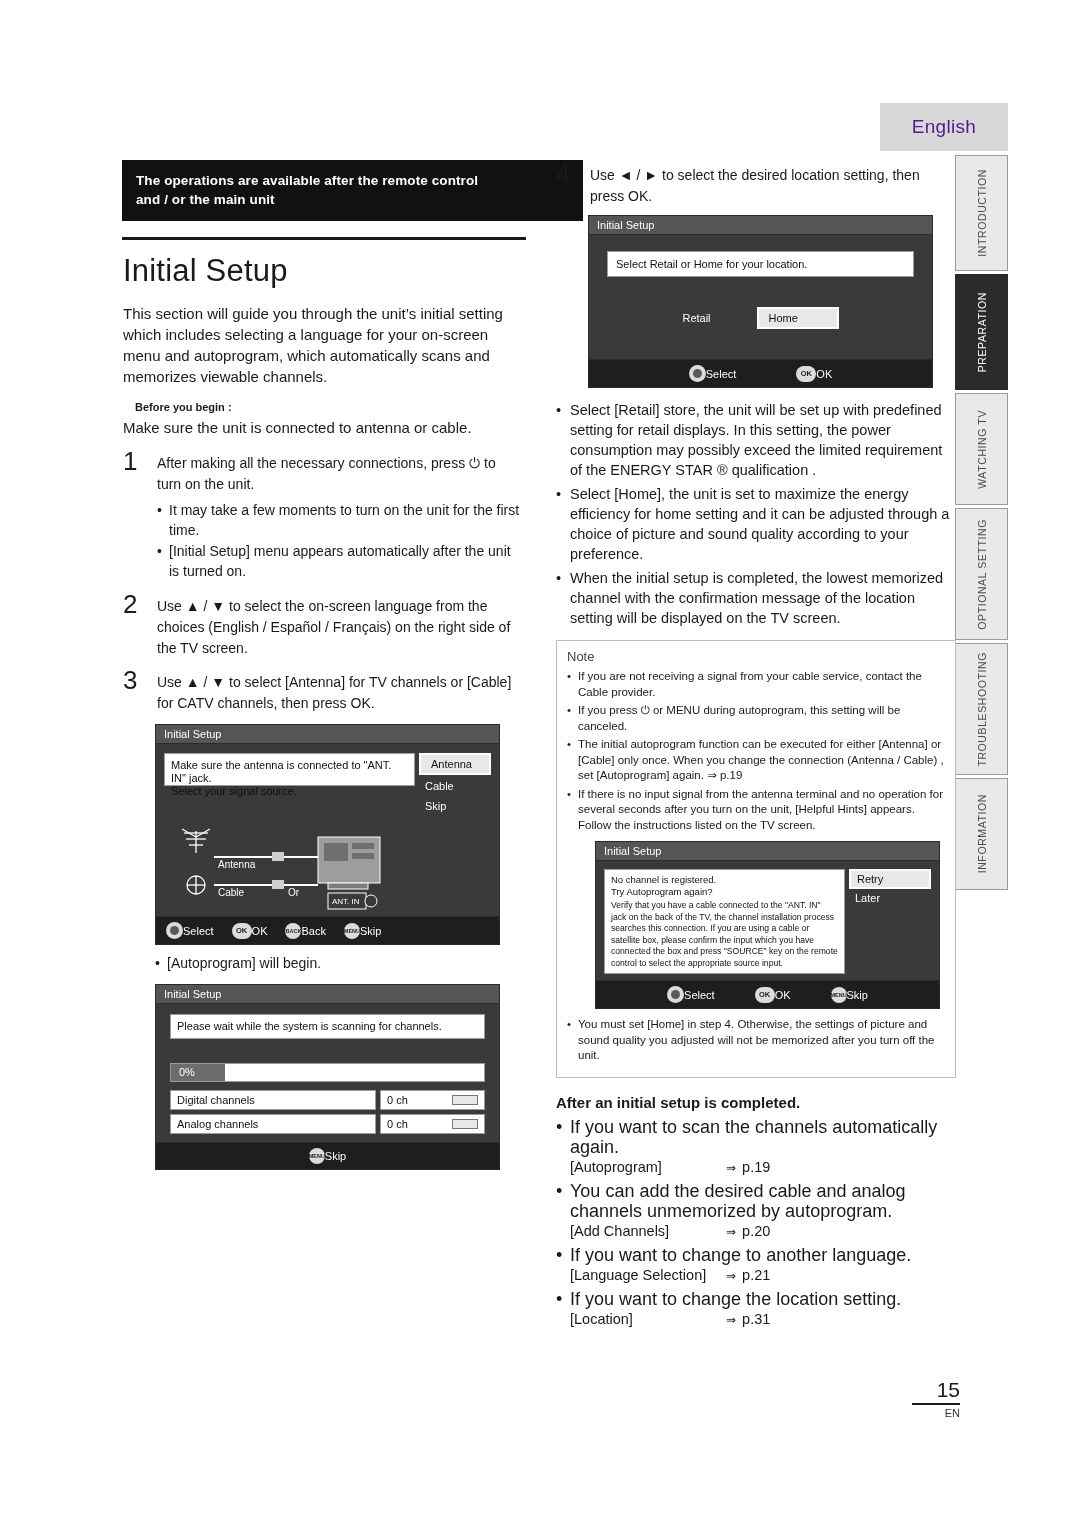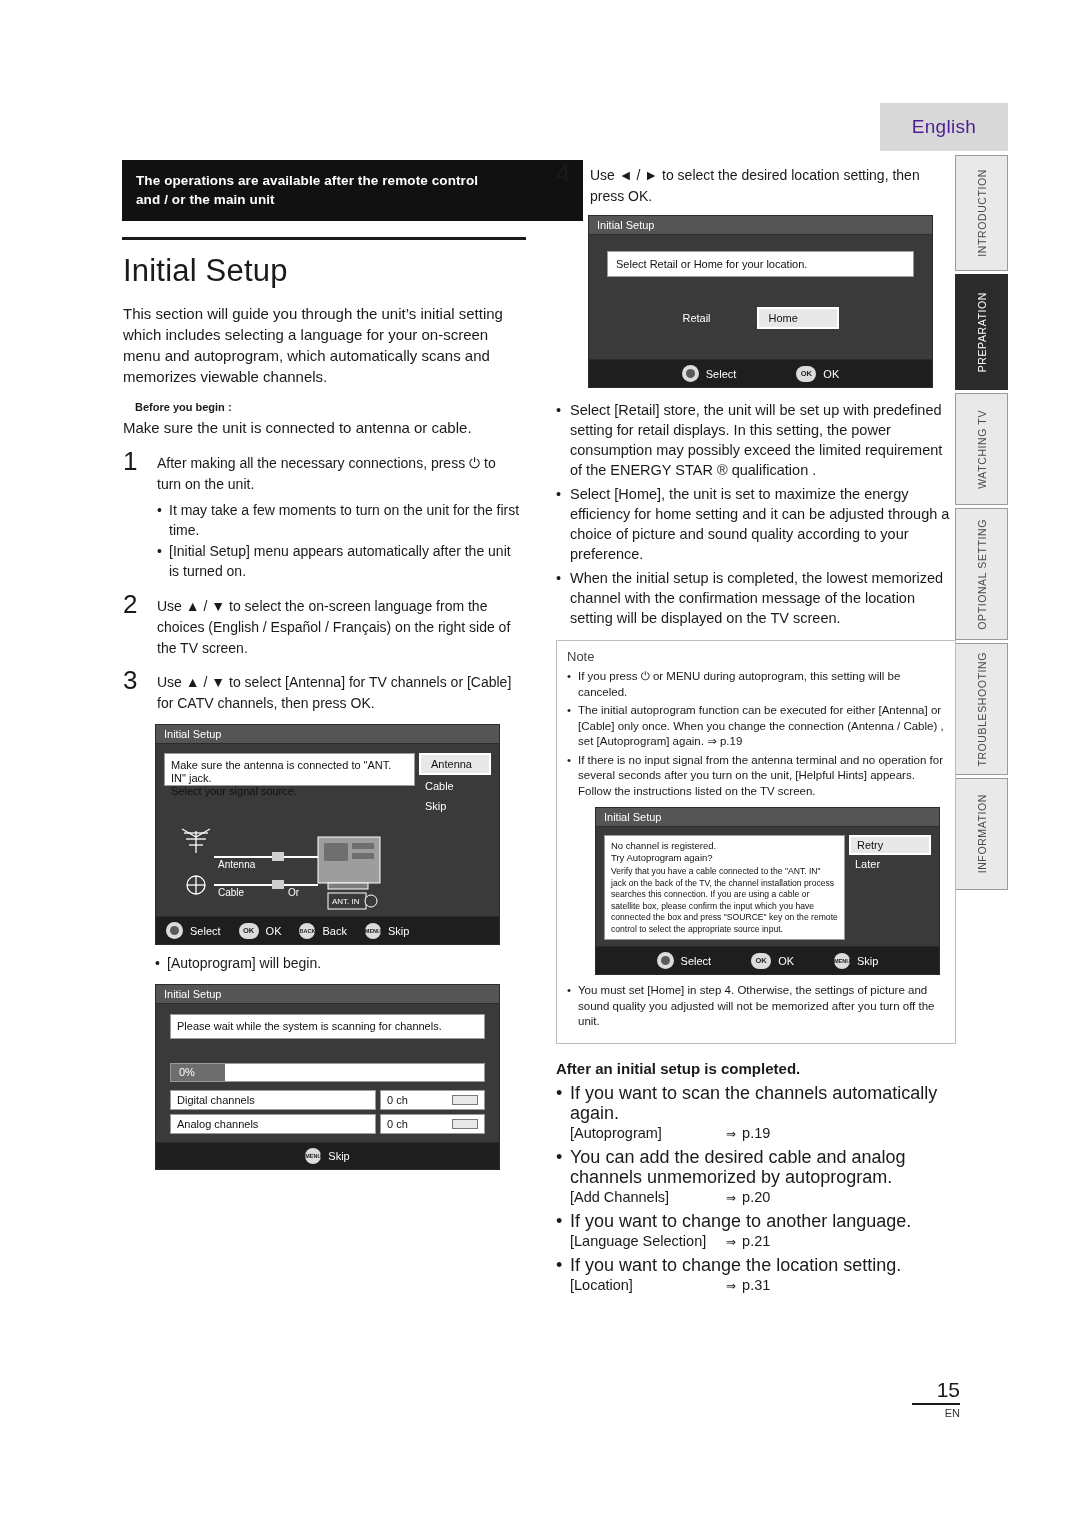--- a/index.html
+++ b/index.html
@@ -75,21 +75,21 @@
   }
   .tv .tvbar {
     background:#555; color:#fff; font-size:11px; padding:3px 8px;
     border-bottom:1px solid #2b2b2b;
   }
   .tv .tvbody { padding:10px; }
   .tv .tvfoot {
     background:#1e1e1e; display:flex; align-items:center; gap:18px;
     padding:5px 10px; border-top:1px solid #2b2b2b;
   }
-  .tvfoot .fitem { display:flex; align-items:center; gap:7px; color:#fff; font-size:11px;justify-content:space-between;}
+  .tvfoot .fitem { display:flex; align-items:center; gap:0; color:#fff; font-size:11px;justify-content:space-between;}
   .keycap { background:#dcdcdc; color:#222; border-radius:50%; width:16px; height:16px;
     display:flex; align-items:center; justify-content:center; font-size:7.5px; font-weight:bold;}
   .keycap.wide { border-radius:8px; width:20px; }
   .keycap.tiny { font-size:5.5px; }
   .navkey { width:17px;height:17px;border-radius:50%;background:#dcdcdc; position:relative;}
   .navkey:before{content:"";position:absolute;left:4px;top:4px;width:9px;height:9px;border-radius:50%;background:#5a5a5a;}
 
   .panel-white {
     background:#fff; color:#111; border:1px solid #9a9a9a; font-size:11px;
   }
@@ -329,20 +329,21 @@
 
     <ul class="bul2" style="margin-top:12px">
       <li>Select [Retail] store, the unit will be set up with predefined setting for retail displays. In this setting, the power consumption may possibly exceed the limited requirement of the ENERGY STAR ® qualification .</li>
       <li>Select [Home], the unit is set to maximize the energy efficiency for home setting and it can be adjusted through a choice of picture and sound quality according to your preference.</li>
       <li>When the initial setup is completed, the lowest memorized channel with the confirmation message of the location setting will be displayed on the TV screen.</li>
     </ul>
 
     <div class="notebox">
       <div class="nt">Note</div>
       <ul>
+        <li>If you are not receiving a signal from your cable service, contact the Cable provider.</li>
         <li>If you press ⏻ or MENU during autoprogram, this setting will be canceled.</li>
         <li>The initial autoprogram function can be executed for either [Antenna] or [Cable] only once. When you change the connection (Antenna / Cable) , set [Autoprogram] again.  ⇒  p.19</li>
         <li>If there is no input signal from the antenna terminal and no operation for several seconds after you turn on the unit, [Helpful Hints] appears. Follow the instructions listed on the TV screen.</li>
       </ul>
 
       <div class="tv" style="width:345px; margin:8px 0 8px 28px;">
         <div class="tvbar">Initial Setup</div>
         <div class="tvbody" style="padding:8px 8px 6px 8px;">
           <div style="display:flex;gap:4px;">
             <div class="panel-white" style="flex:1;padding:4px 6px;line-height:11.5px;font-size:8.6px;">

